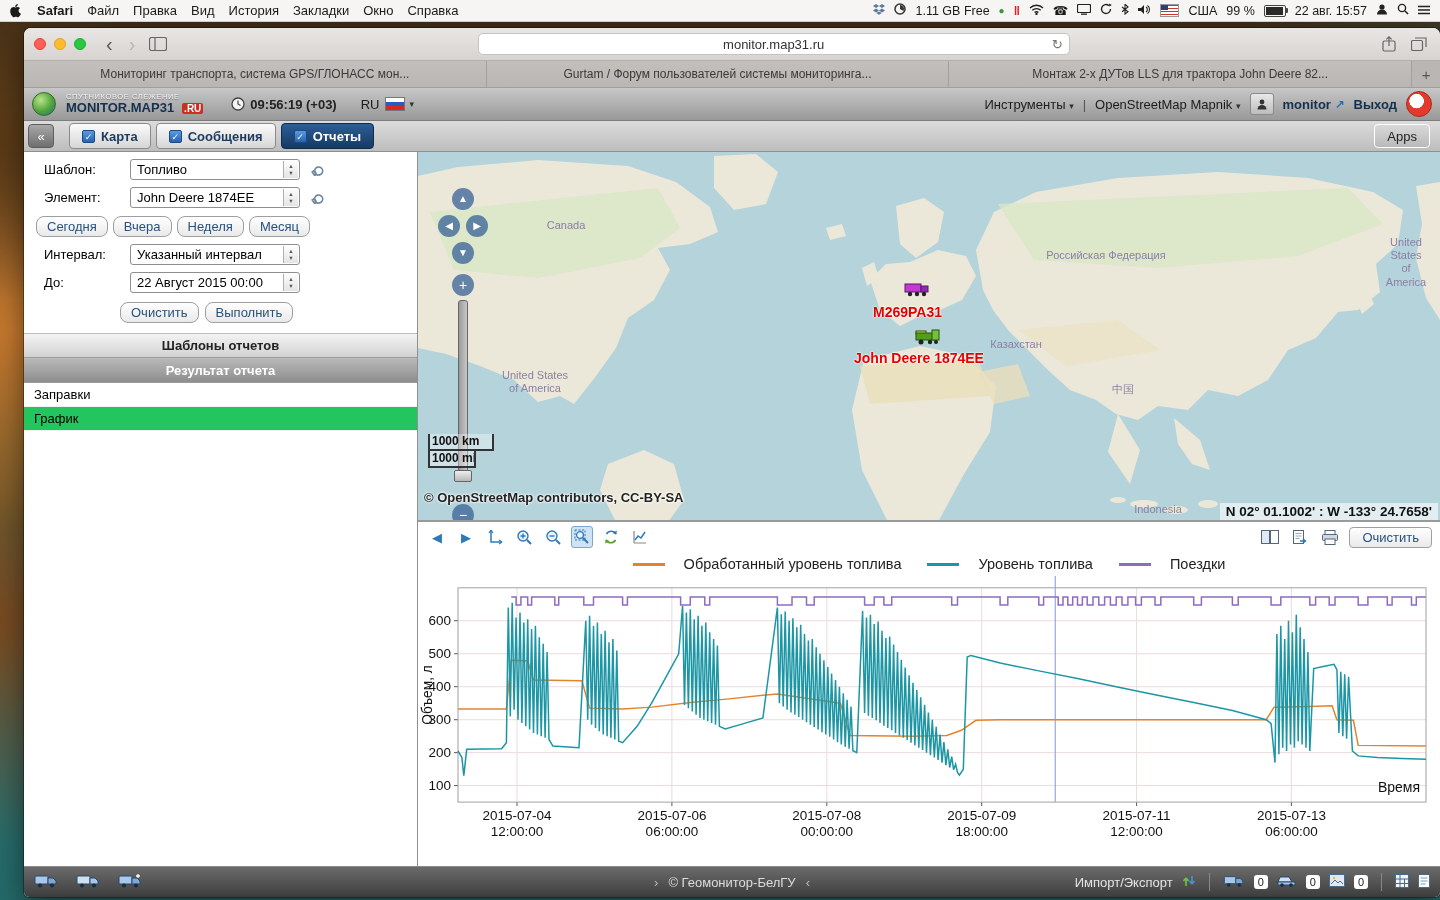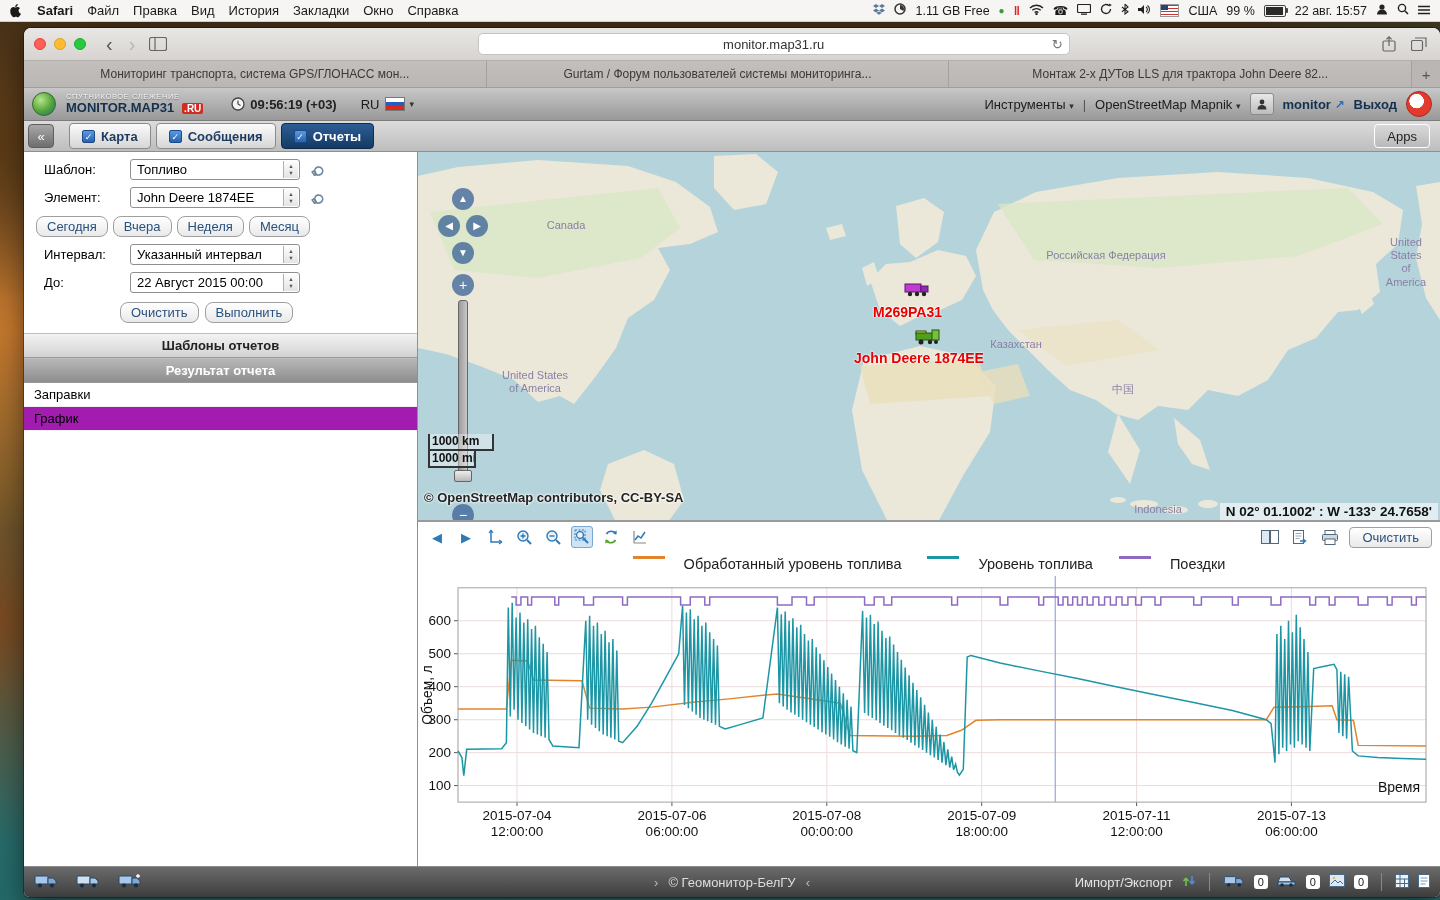--- a/index.html
+++ b/index.html
@@ -100,21 +100,21 @@
   .wrench{margin-left:10px}
   .btn{background:linear-gradient(#fff,#e9e9e9);border:1px solid #9f9f9f;border-radius:8px;color:#28517e;
     font-size:13px;padding:2px 10px;display:inline-block}
   .qrow{margin:8px 10px 0 12px;display:flex;gap:5px}
   .runrow{margin:9px 10px 0 96px;display:flex;gap:6px}
   .sec{margin-top:10px;text-align:center;font-weight:bold;font-size:13px;padding:4px 0;
     border-top:1px solid #bdbdbd;border-bottom:1px solid #9a9a9a}
   .sec1{background:linear-gradient(#f3f3f3,#d2d2d2);color:#222}
   .sec2{margin-top:0;background:linear-gradient(#b7b7b7,#8e8e8e);color:#fff}
   .rrow{padding:4px 10px;border-bottom:1px solid #f1f1f1}
-  .rrow.sel{background:#a21caf}
+  .rrow.sel{background:#22c55e}
   .main{flex:1;display:flex;flex-direction:column;min-width:0}
   
   .map{height:368px;flex:none;position:relative;overflow:hidden;background:#b5d3da;border-bottom:2px solid #9a9a9a}
   .map svg.land{position:absolute;inset:0}
   .map-label{position:absolute;transform:translate(-50%,-50%);font-size:11px;color:#8a7fa6;
     white-space:pre-line;text-align:center;line-height:1.2}
   .panbtn{position:absolute;width:22px;height:22px;border-radius:50%;background:rgba(62,103,152,.78);
     color:#fff;text-align:center;line-height:22px;font-size:10px}
   .slider-track{position:absolute;left:40px;top:148px;width:8px;height:176px;background:linear-gradient(90deg,#9a9a9a,#c8c8c8);
     border:1px solid #666;border-radius:3px}
@@ -133,21 +133,21 @@
   
   .chartpanel{flex:1;background:#fff;display:flex;flex-direction:column;min-height:0}
   .ctoolbar{height:30px;flex:none;display:flex;align-items:center;gap:7px;padding:0 8px;position:relative}
   .ct-icon{display:inline-flex;align-items:center;justify-content:center;width:22px;height:22px;border-radius:3px}
   .ct-icon.pressed{background:#cfe3f5;border:1px solid #7aa7d0;box-sizing:border-box}
   .ct-tri{color:#2e79b8;font-size:13px}
   .ct-right{margin-left:auto;display:flex;align-items:center;gap:8px}
   .clearbtn{background:linear-gradient(#fff,#e9e9e9);border:1px solid #9f9f9f;border-radius:4px;color:#28517e;
     font-size:13px;padding:2px 12px}
   .legend{height:24px;flex:none;display:flex;align-items:center;justify-content:center;gap:26px;font-size:14.5px;color:#222}
-  .lg-item{display:inline-flex;align-items:flex-start;gap:19px}
+  .lg-item{display:inline-flex;align-items:center;gap:19px}
   .lg-sw{width:32px;height:3px;display:inline-block}
   #chart-svg{display:block}
   .cgrid{stroke:#ecdbdb;stroke-width:1}
   .ctick{stroke:#555;stroke-width:1}
   .cbox{fill:none;stroke:#a0a0a0}
   .ccursor{stroke:#97a6d9;stroke-width:1.2}
   .cylab{font-family:"Liberation Sans",sans-serif;font-size:13.5px;fill:#111;text-anchor:end}
   .cxlab{font-family:"Liberation Sans",sans-serif;font-size:13.5px;fill:#111;text-anchor:middle}
   .caxis{font-family:"Liberation Sans",sans-serif;font-size:14px;fill:#111}
   

